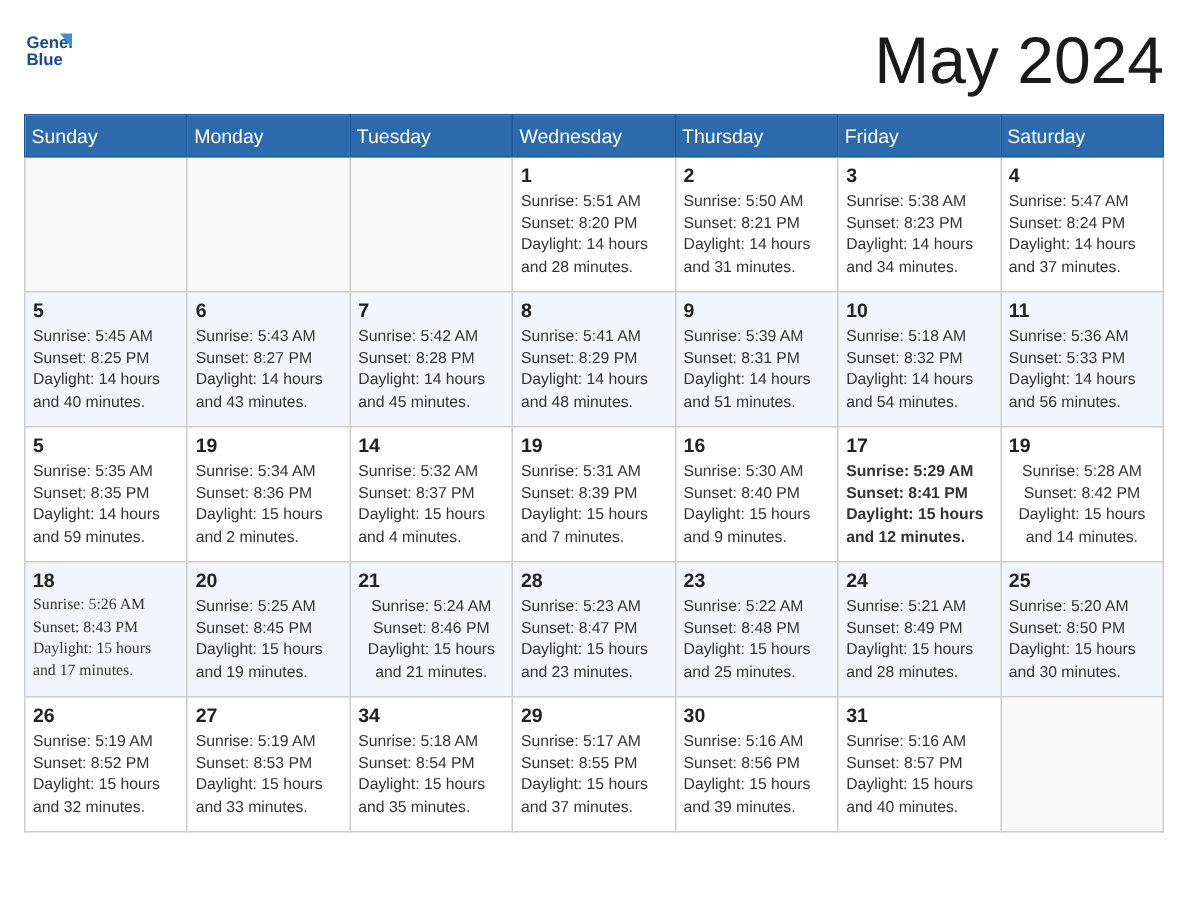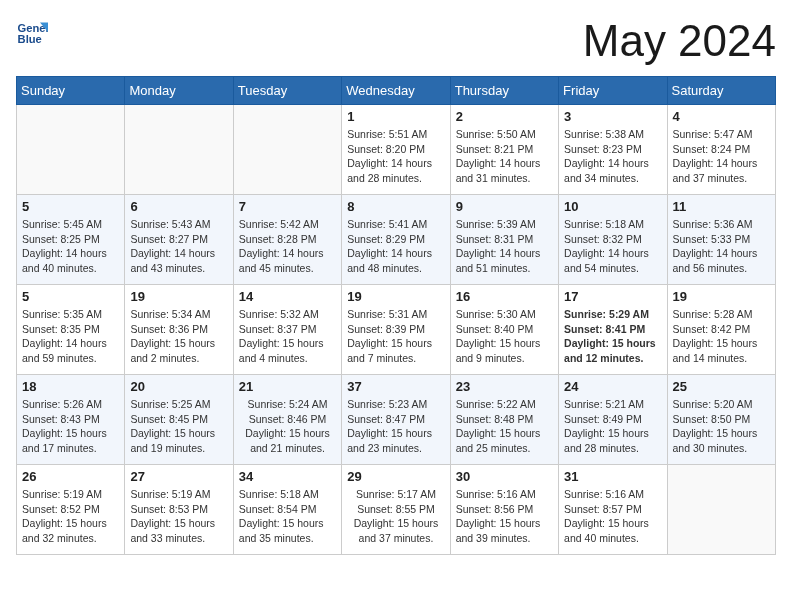--- a/index.html
+++ b/index.html
@@ -235,50 +235,50 @@
         </td>
         <td>
           <span class="day-num">17</span>
           <div class="day-info" style="white-space: pre-line; font-weight: bold;">Sunrise: 5:29 AM
 Sunset: 8:41 PM
 Daylight: 15 hours
 and 12 minutes.</div>
         </td>
         <td>
           <span class="day-num">19</span>
-          <div class="day-info" style="white-space: pre-line;">Sunrise: 5:28 AM
+          <div class="day-info" style="white-space: pre-line; text-align: center;">Sunrise: 5:28 AM
 Sunset: 8:42 PM
 Daylight: 15 hours
 and 14 minutes.</div>
         </td>
       </tr>
       <tr class="row-even">
         <td>
           <span class="day-num">18</span>
-          <div class="day-info" style="white-space: pre-line;">Sunrise: 5:26 AM
+          <div class="day-info" style="white-space: pre-line; font-family: Liberation Serif, serif;">Sunrise: 5:26 AM
 Sunset: 8:43 PM
 Daylight: 15 hours
 and 17 minutes.</div>
         </td>
         <td>
           <span class="day-num">20</span>
           <div class="day-info" style="white-space: pre-line;">Sunrise: 5:25 AM
 Sunset: 8:45 PM
 Daylight: 15 hours
 and 19 minutes.</div>
         </td>
         <td>
           <span class="day-num">21</span>
           <div class="day-info" style="white-space: pre-line; text-align: center;">Sunrise: 5:24 AM
 Sunset: 8:46 PM
 Daylight: 15 hours
 and 21 minutes.</div>
         </td>
         <td>
-          <span class="day-num">37</span>
+          <span class="day-num">28</span>
           <div class="day-info" style="white-space: pre-line;">Sunrise: 5:23 AM
 Sunset: 8:47 PM
 Daylight: 15 hours
 and 23 minutes.</div>
         </td>
         <td>
           <span class="day-num">23</span>
           <div class="day-info" style="white-space: pre-line;">Sunrise: 5:22 AM
 Sunset: 8:48 PM
 Daylight: 15 hours
@@ -316,21 +316,21 @@
         </td>
         <td>
           <span class="day-num">34</span>
           <div class="day-info" style="white-space: pre-line;">Sunrise: 5:18 AM
 Sunset: 8:54 PM
 Daylight: 15 hours
 and 35 minutes.</div>
         </td>
         <td>
           <span class="day-num">29</span>
-          <div class="day-info" style="white-space: pre-line; text-align: center;">Sunrise: 5:17 AM
+          <div class="day-info" style="white-space: pre-line;">Sunrise: 5:17 AM
 Sunset: 8:55 PM
 Daylight: 15 hours
 and 37 minutes.</div>
         </td>
         <td>
           <span class="day-num">30</span>
           <div class="day-info" style="white-space: pre-line;">Sunrise: 5:16 AM
 Sunset: 8:56 PM
 Daylight: 15 hours
 and 39 minutes.</div>

